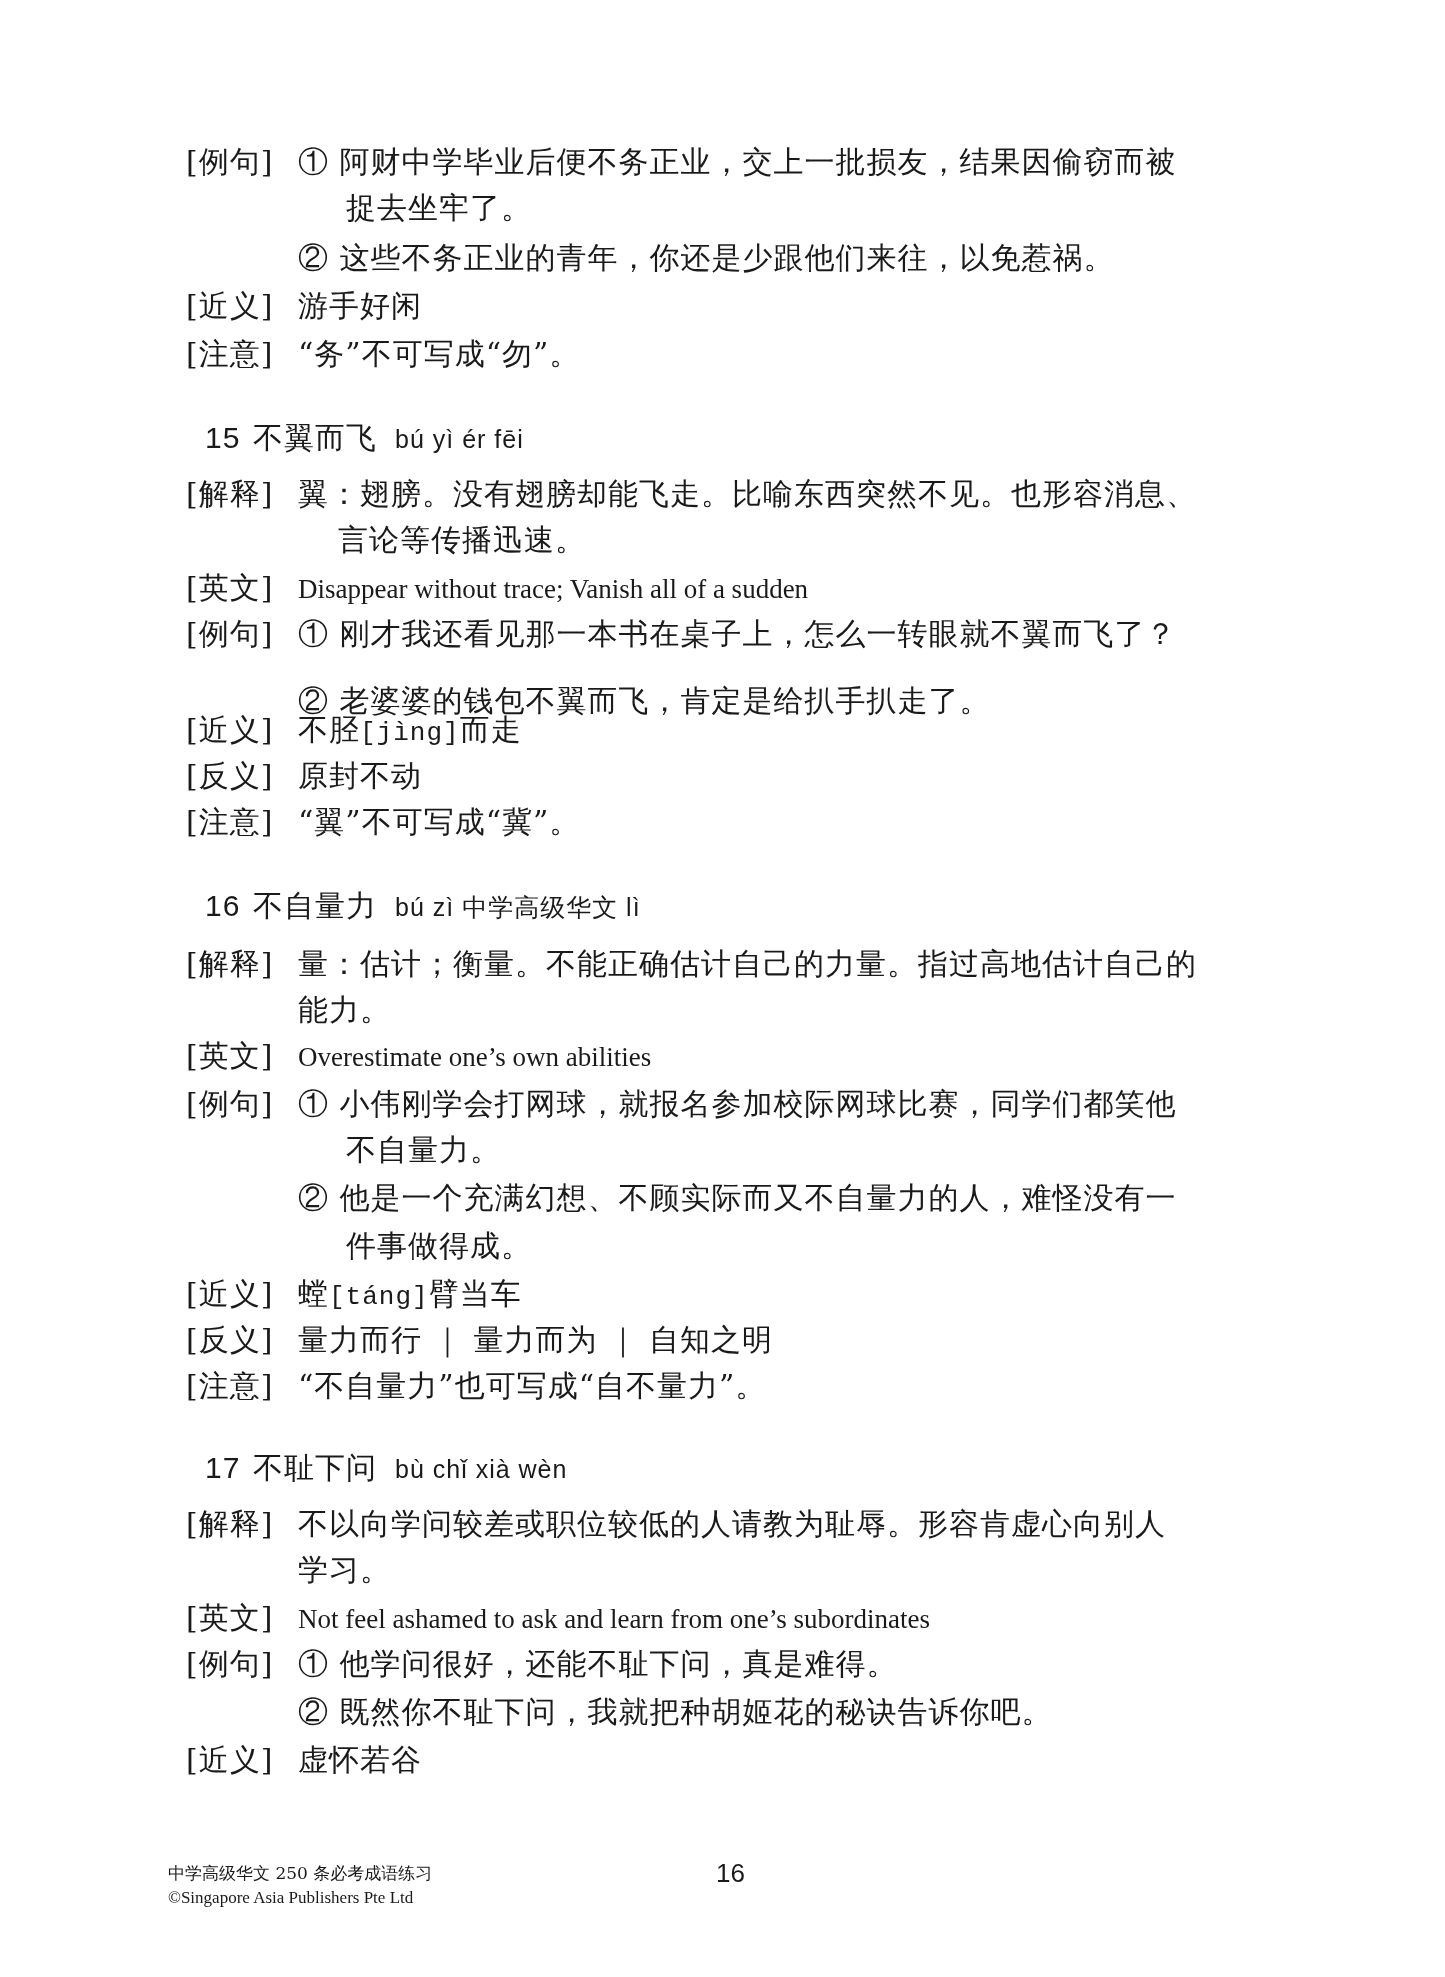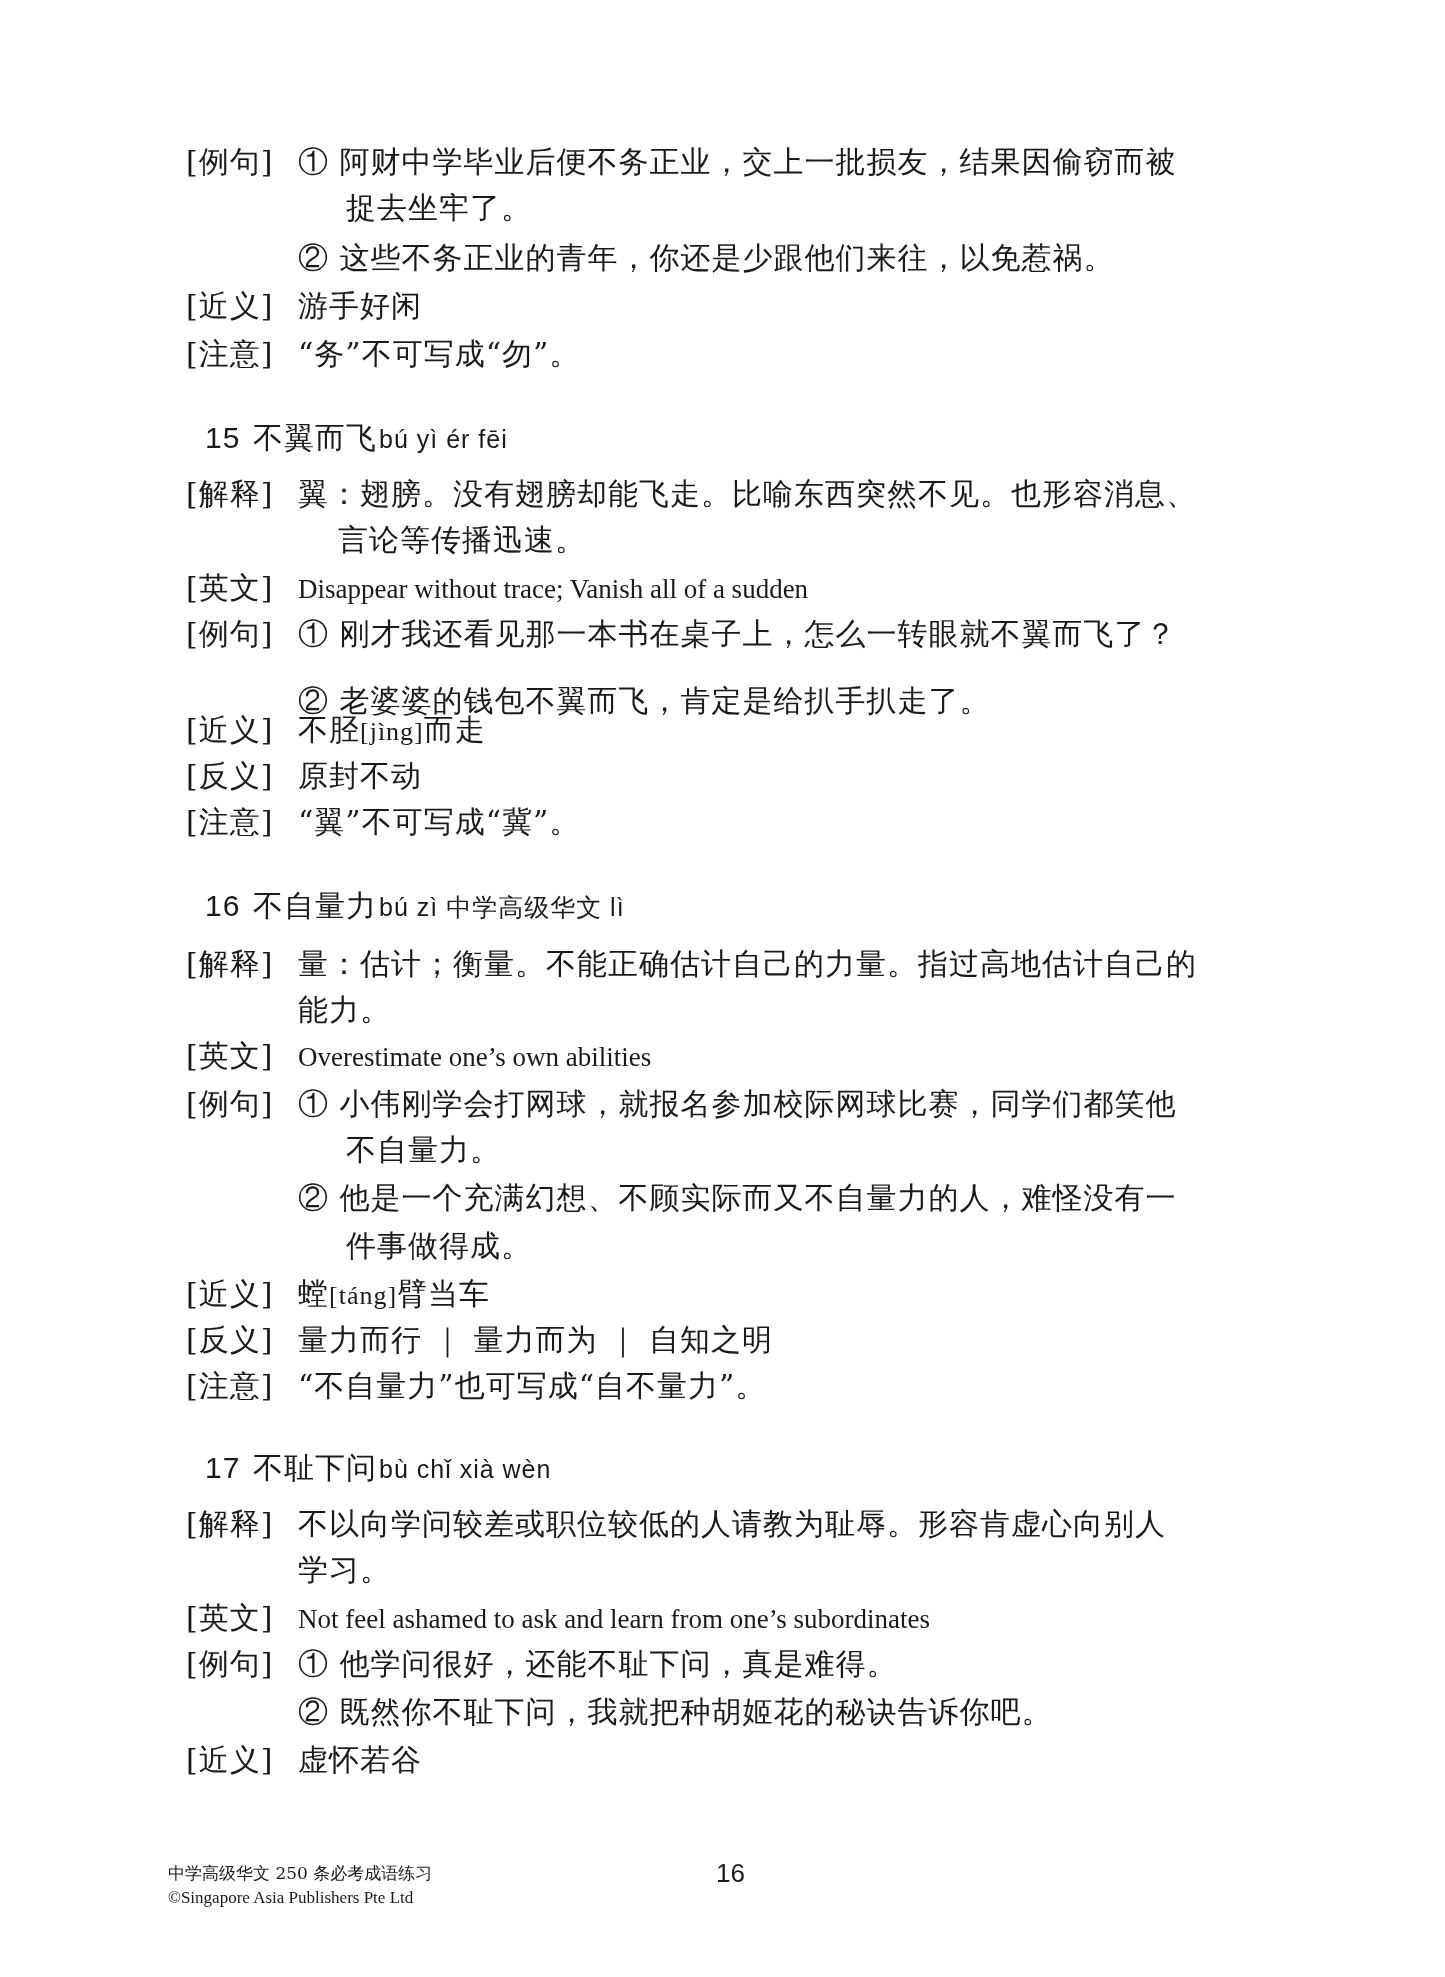--- a/index.html
+++ b/index.html
@@ -10,23 +10,23 @@
   }
   .page { position: absolute; left: 0; top: 0; width: 1397px; height: 1977px; }
   .row {
     position: absolute; left: 0; white-space: nowrap;
     font-size: 30px; line-height: 40px; letter-spacing: 1px;
   }
   .tag { display: inline-block; width: 112px; font-size: 30px; }
   .en { font-family: "Liberation Serif", serif; font-size: 27px; letter-spacing: 0; }
   .head { font-family: "Liberation Sans", sans-serif; font-size: 30px; }
   .head .num { display: inline-block; width: 48px; margin-left: 42px; }
-  .head .idiom { font-family: "DejaVu Sans", sans-serif; margin-right: 2px; }
+  .head .idiom { font-family: "DejaVu Sans", sans-serif; margin-right: 18px; }
   .head .py { font-family: "Liberation Sans", sans-serif; font-size: 25px; }
-  .py-inline { font-family: Liberation Serif, serif; font-size: 26px; }
+  .py-inline { font-family: Liberation Mono, monospace; font-size: 26px; }
   .footer-title { position: absolute; left: 168px; top: 1862px; font-size: 17px; font-family: "DejaVu Serif", serif; }
   .footer-copy { position: absolute; left: 168px; top: 1888px; font-size: 17px; font-family: "Liberation Serif", serif; }
   .footer-page { position: absolute; left: 716px; top: 1858px; font-size: 26px; font-family: "Liberation Sans", sans-serif; }
 </style>
 </head>
 <body>
 
 <div class="page">
 
   <div>

